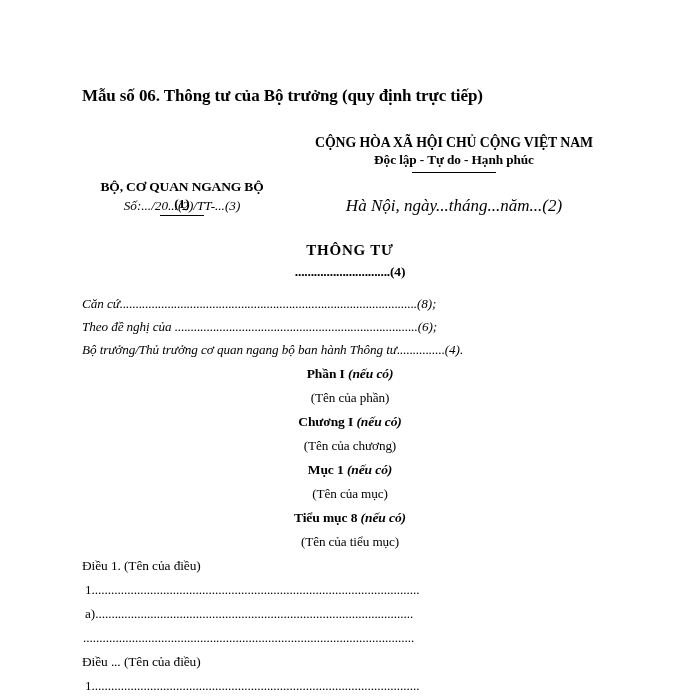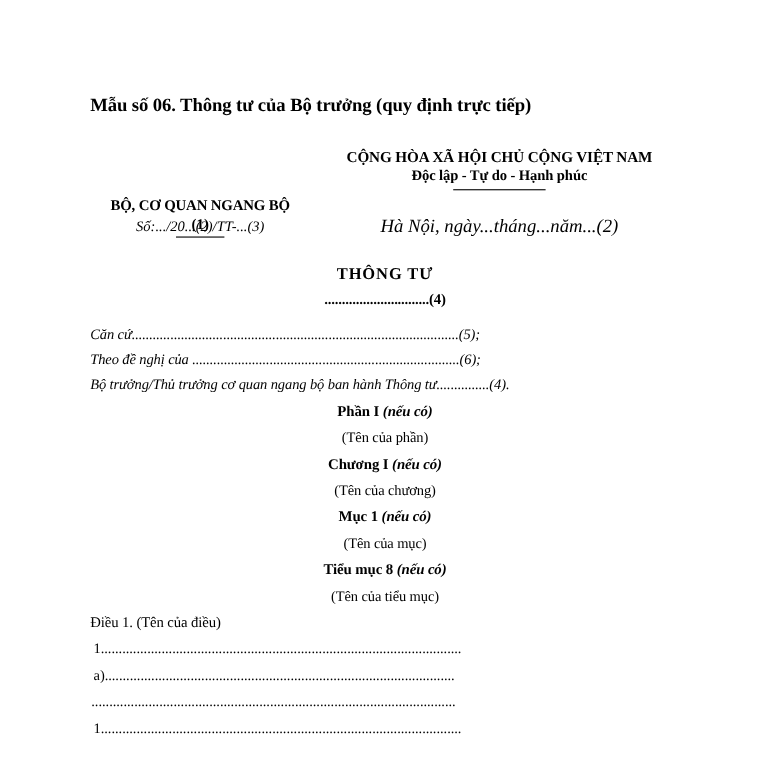--- a/index.html
+++ b/index.html
@@ -223,21 +223,21 @@
 
   <div class="meta-row">
     <div class="meta-left">Số:.../20...(2)/TT-...(3)</div>
     <div class="meta-right">Hà Nội, ngày...tháng...năm...(2)</div>
   </div>
 
   <div class="doc-title">THÔNG TƯ</div>
   <div class="doc-subtitle">..............................(4)</div>
 
   <div class="preamble">
-    <div class="pre-line">Căn cứ.............................................................................................(5);</div>
+    <div class="pre-line">Căn cứ.............................................................................................(8);</div>
     <div class="pre-line">Theo đề nghị của ............................................................................(6);</div>
     <div class="pre-line">Bộ trưởng/Thủ trưởng cơ quan ngang bộ ban hành Thông tư...............(4).</div>
   </div>
 
   <div class="struct">
 
     <div class="struct-head">
       <span class="lbl">Phần I</span>
       <span class="opt">(nếu có)</span>
     </div>
@@ -266,17 +266,21 @@
   <div class="articles">
 
     <div class="art-head">
       <span class="lbl">Điều 1.</span>
       <span class="name">(Tên của điều)</span>
     </div>
     <div class="art-item">1.....................................................................................................</div>
     <div class="art-item">a)..................................................................................................</div>
     <div class="art-item cont">......................................................................................................</div>
 
+    <div class="art-head">
+      <span class="lbl">Điều ...</span>
+      <span class="name">(Tên của điều)</span>
+    </div>
     <div class="art-item">1.....................................................................................................</div>
 
   </div>
 
 </div>
 
 </body></html>

